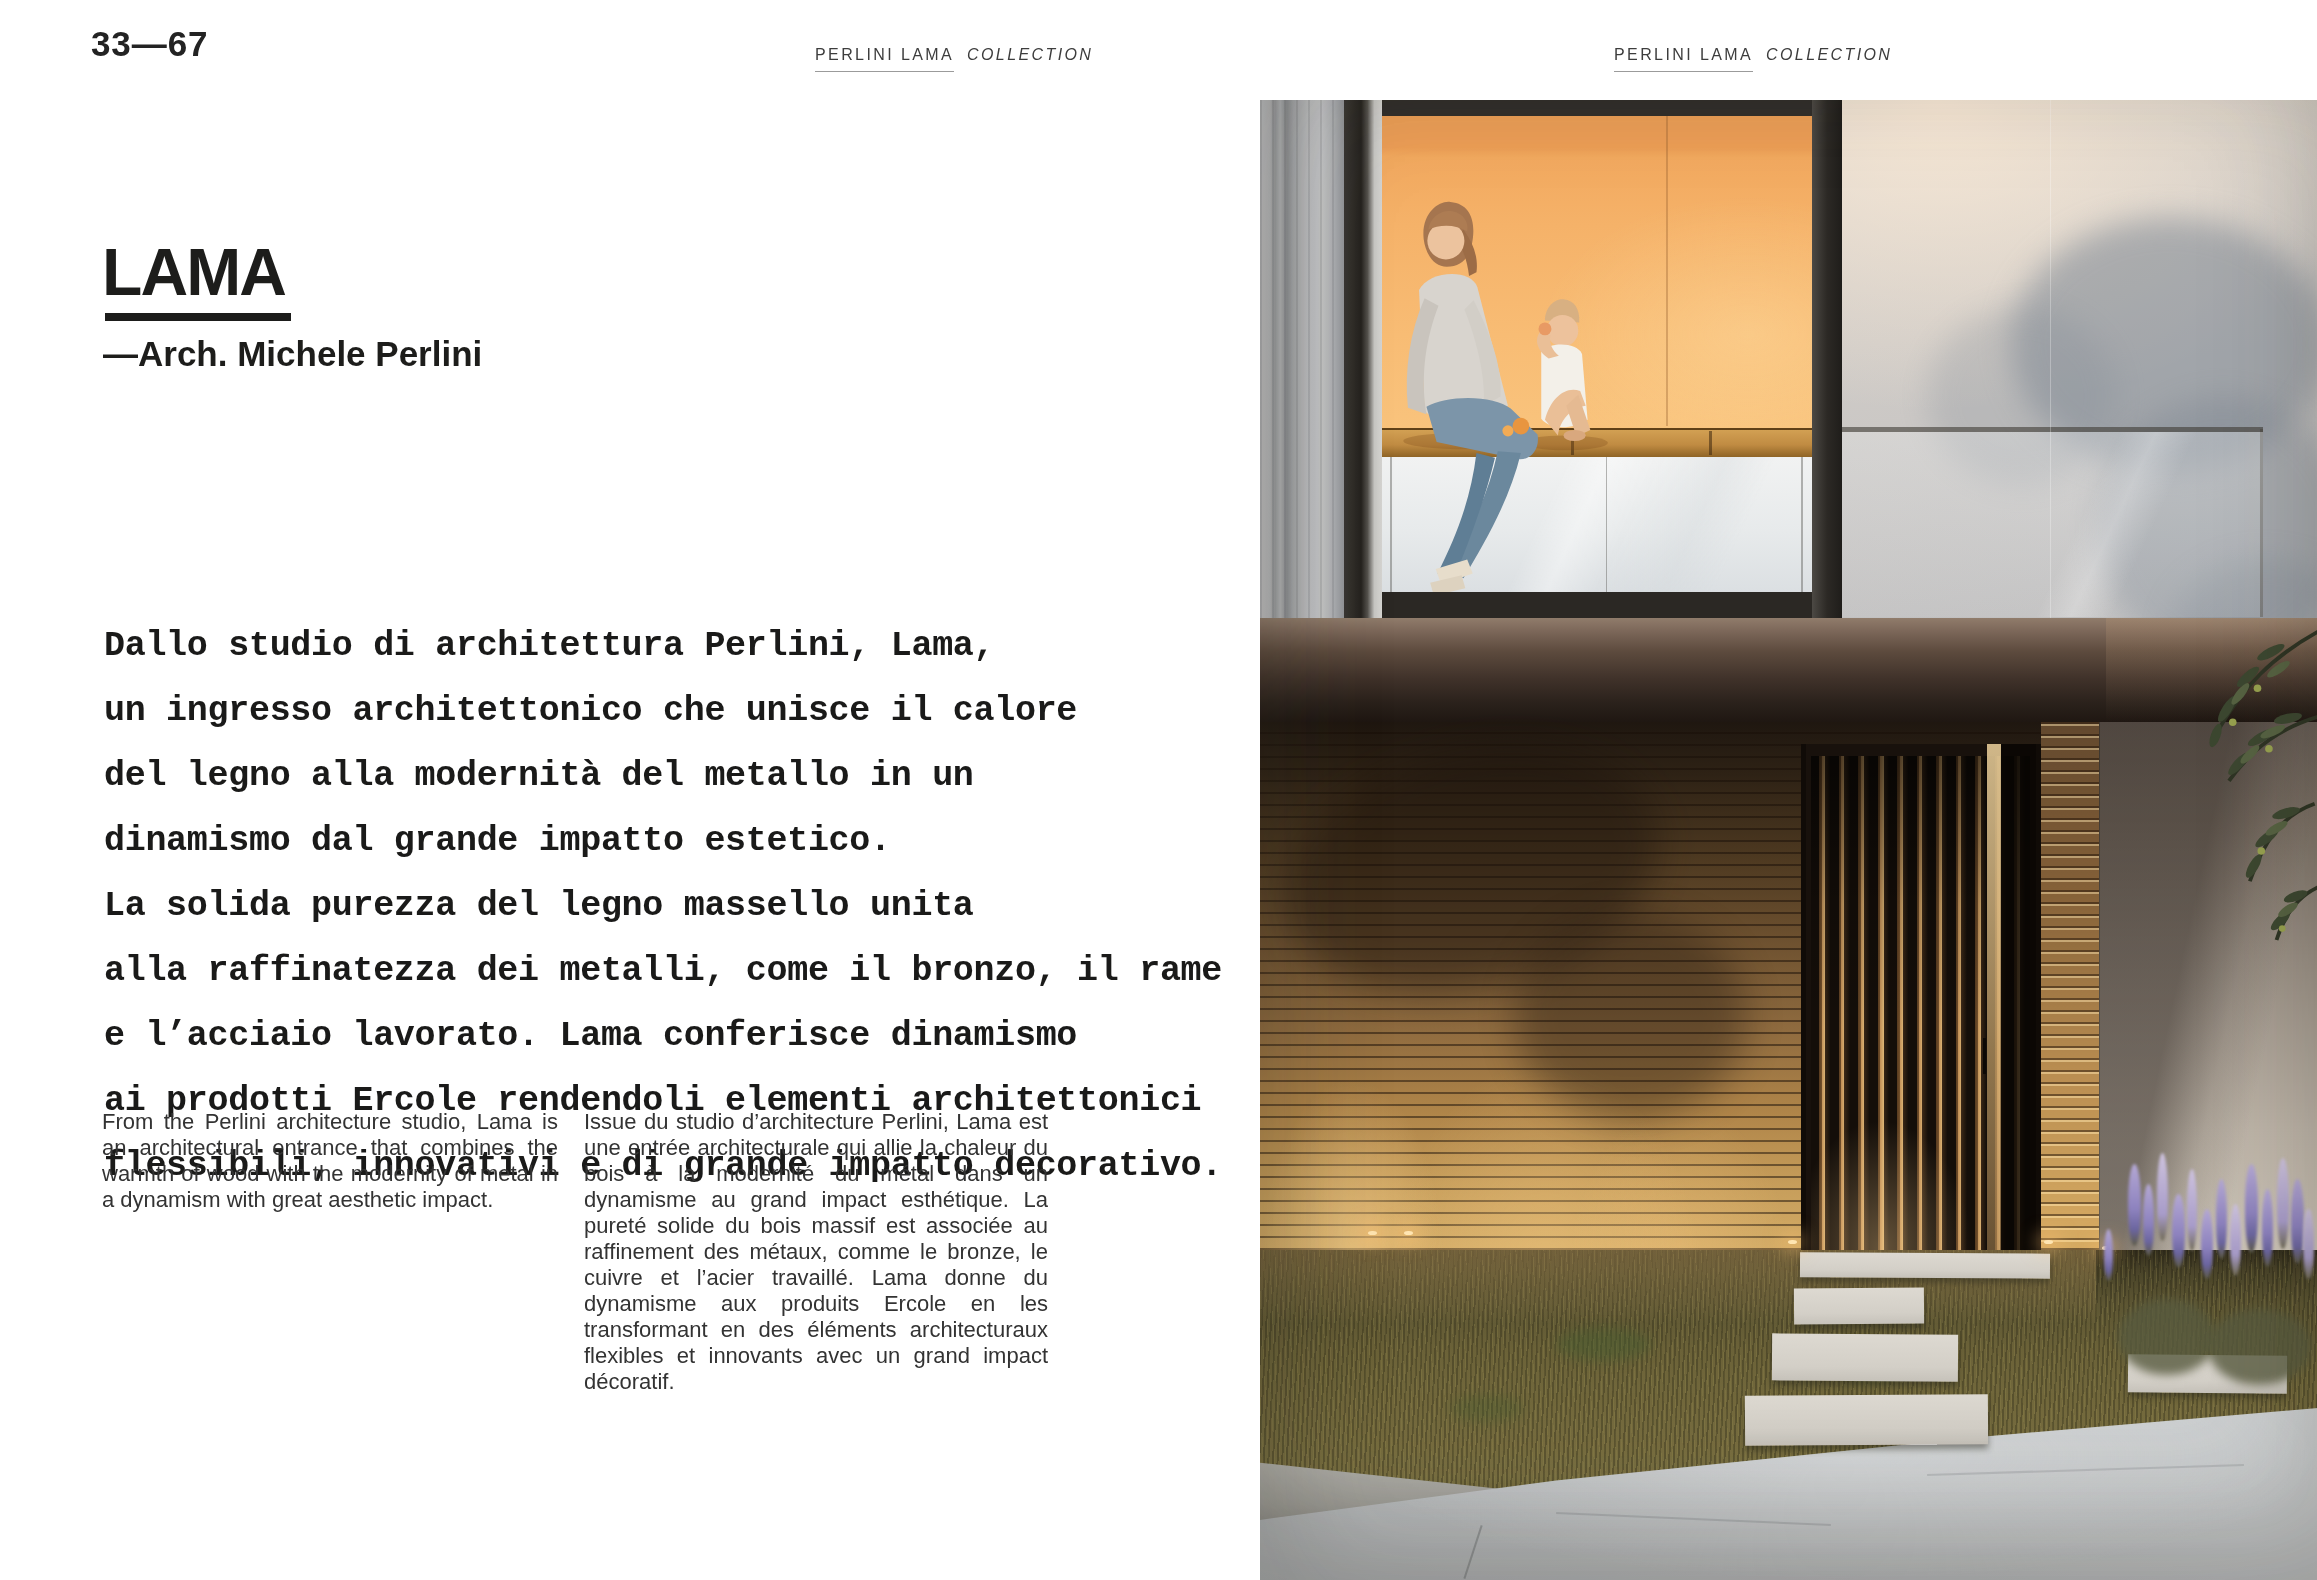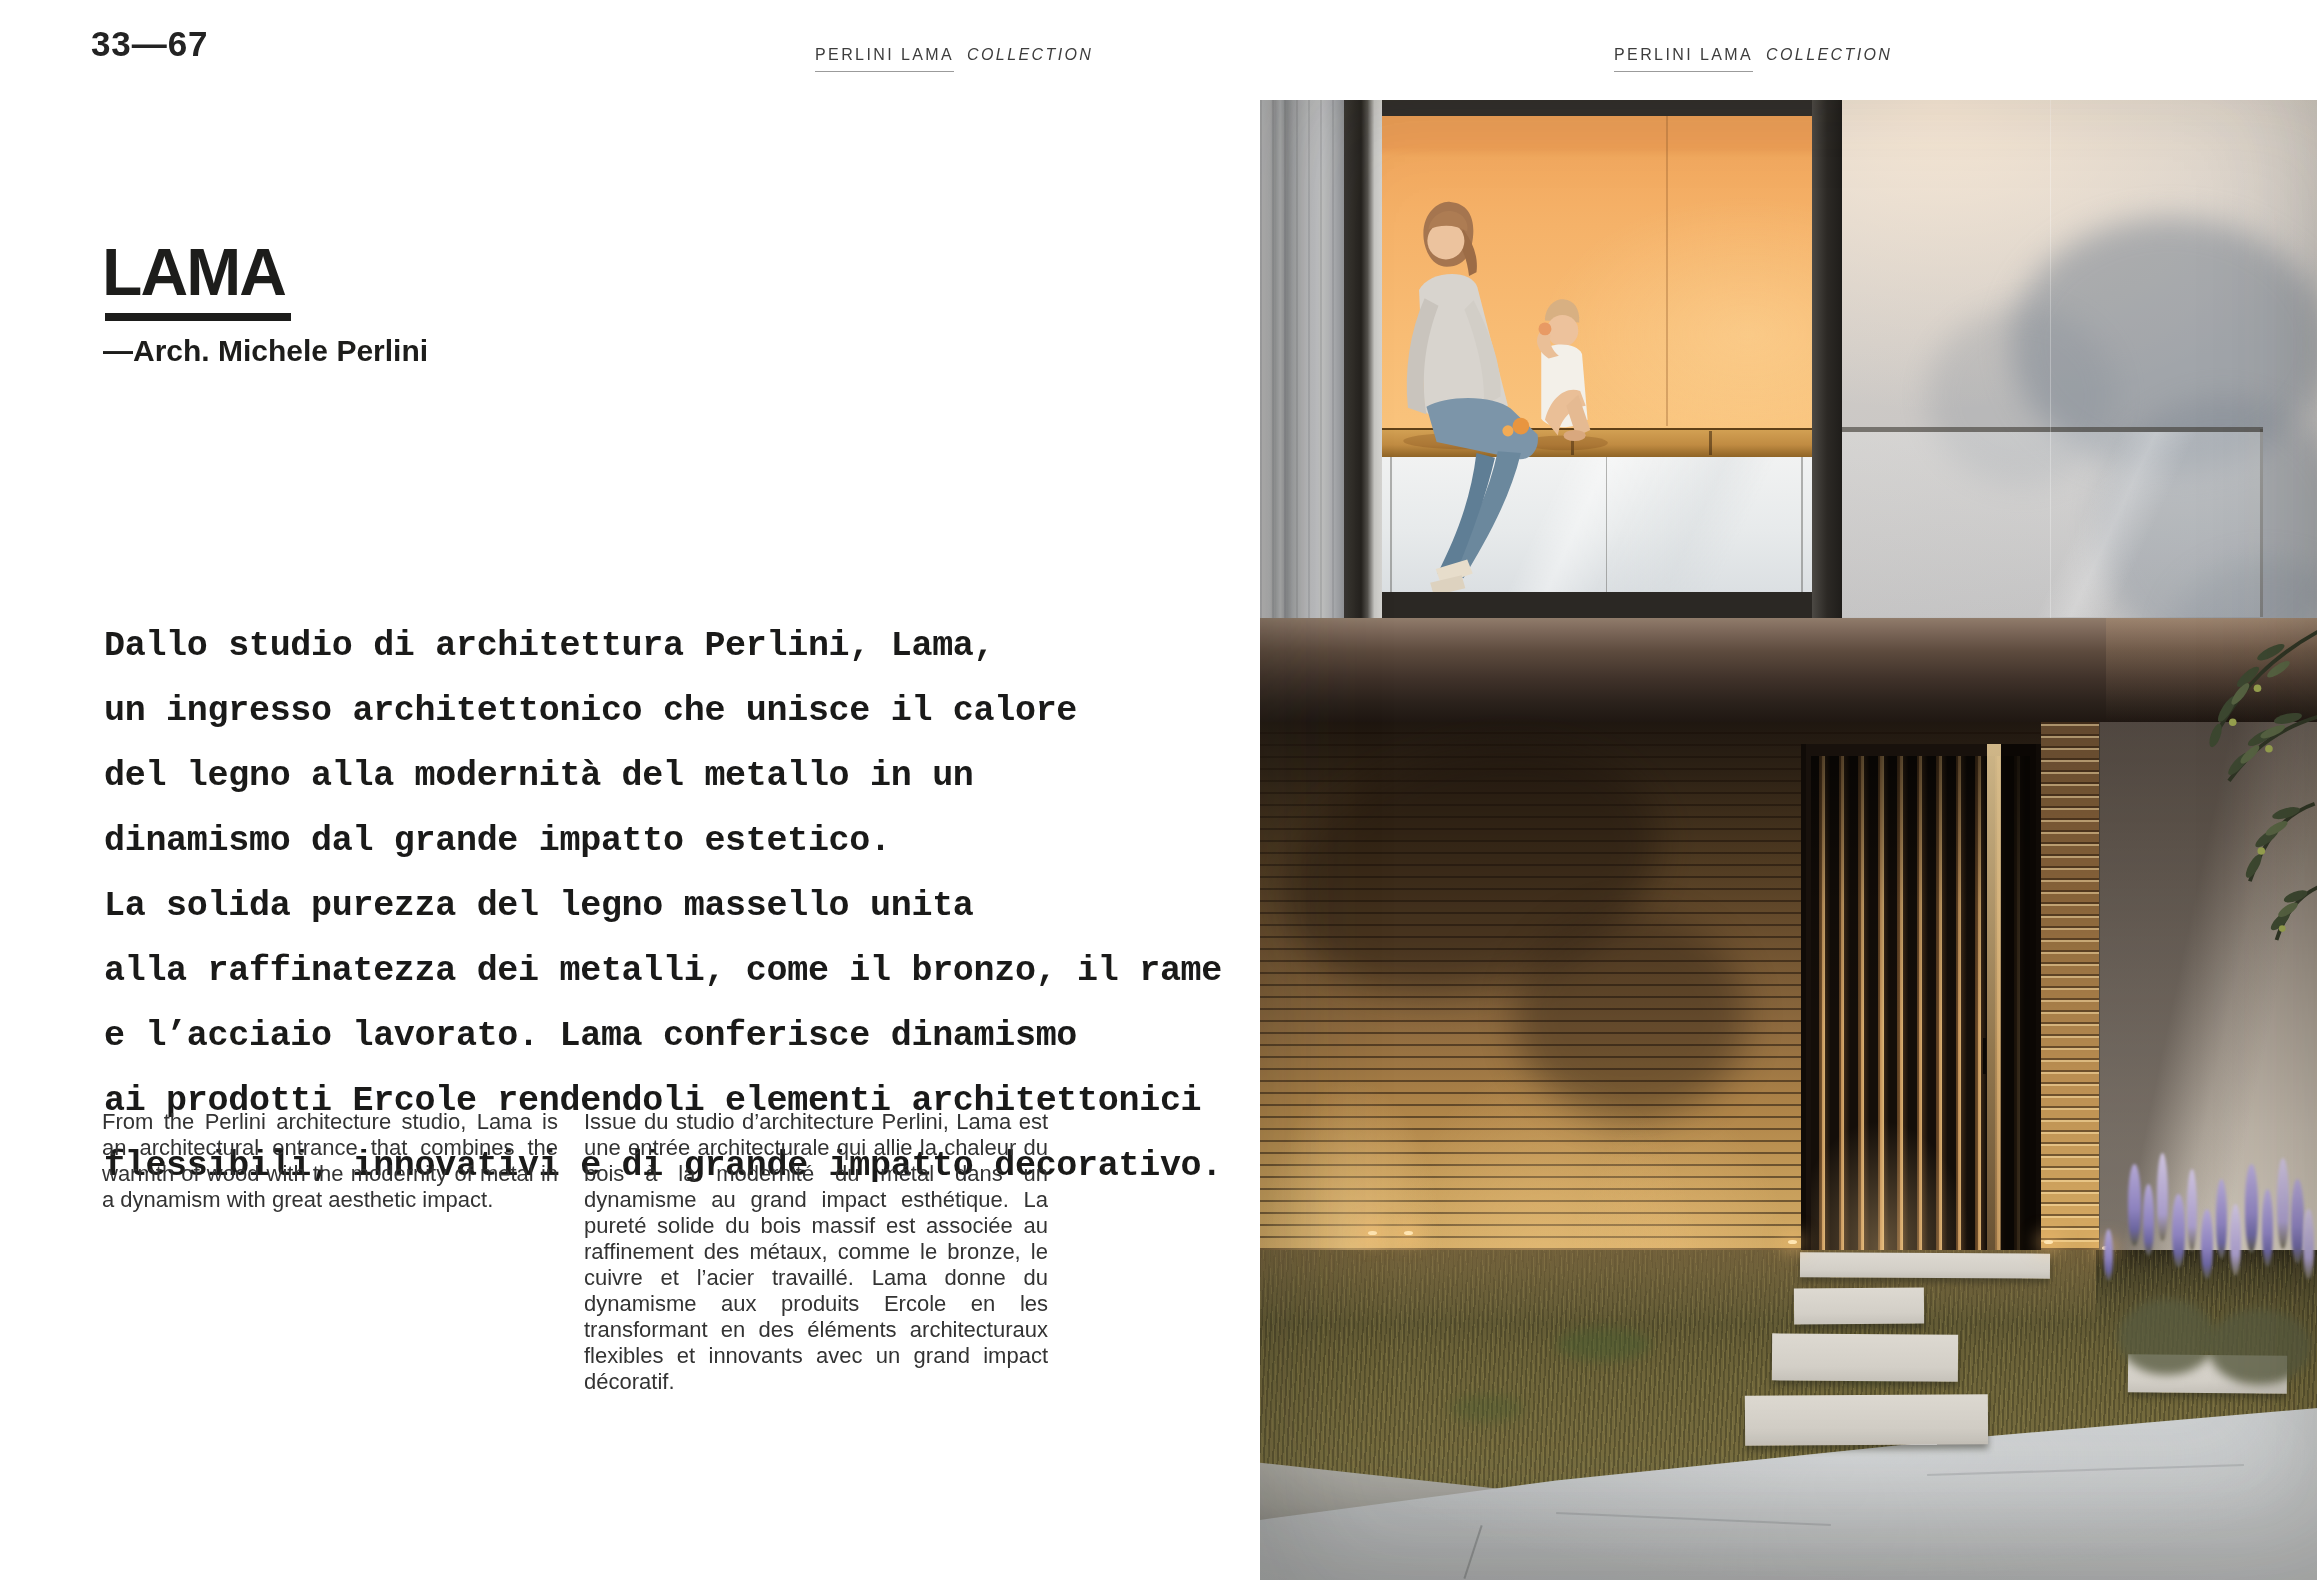--- a/index.html
+++ b/index.html
@@ -13,21 +13,21 @@
   .collection-header { position:absolute; top:46px; font-size:16px; font-weight:500;
            letter-spacing:2.4px; color:#3d3d3d; white-space:nowrap; }
   .collection-header .u { display:inline-block; border-bottom:1.9px solid #9b9b9b; padding-bottom:7.4px; }
   .collection-header .rest { display:inline-block; margin-left:13px;font-style:italic; }
   .collection-header.left { left:815px; }
   .collection-header.right { left:1614px; }
 
   .page-title { position:absolute; left:102px; top:239px; font-size:66px; font-weight:700;
            letter-spacing:-1.9px; color:#1d1d1b; line-height:1; }
   .title-underline { position:absolute; left:105px; top:313px; width:186px; height:8.3px; background:#1d1d1b; }
-  .architect { position:absolute; left:103px; top:334px; font-size:30px; font-weight:700; color:#1d1d1b; }
+  .architect { position:absolute; left:103px; top:334px; font-size:35px; font-weight:700; color:#1d1d1b; }
 
   .headline { position:absolute; left:104px; top:614px; width:1150px; font-size:35px;
            line-height:65px; font-weight:700; color:#1a1a19; letter-spacing:-0.3px;
            white-space:pre-line;font-family:Liberation Mono, monospace; }
 
   .col { position:absolute; top:1109px; width:456px; font-size:22px; line-height:26px;
          color:#333; text-align:justify; }
   .col p { margin:0; }
   .col.en { left:102px; }
   .col.fr { left:584px; width:464px; }

